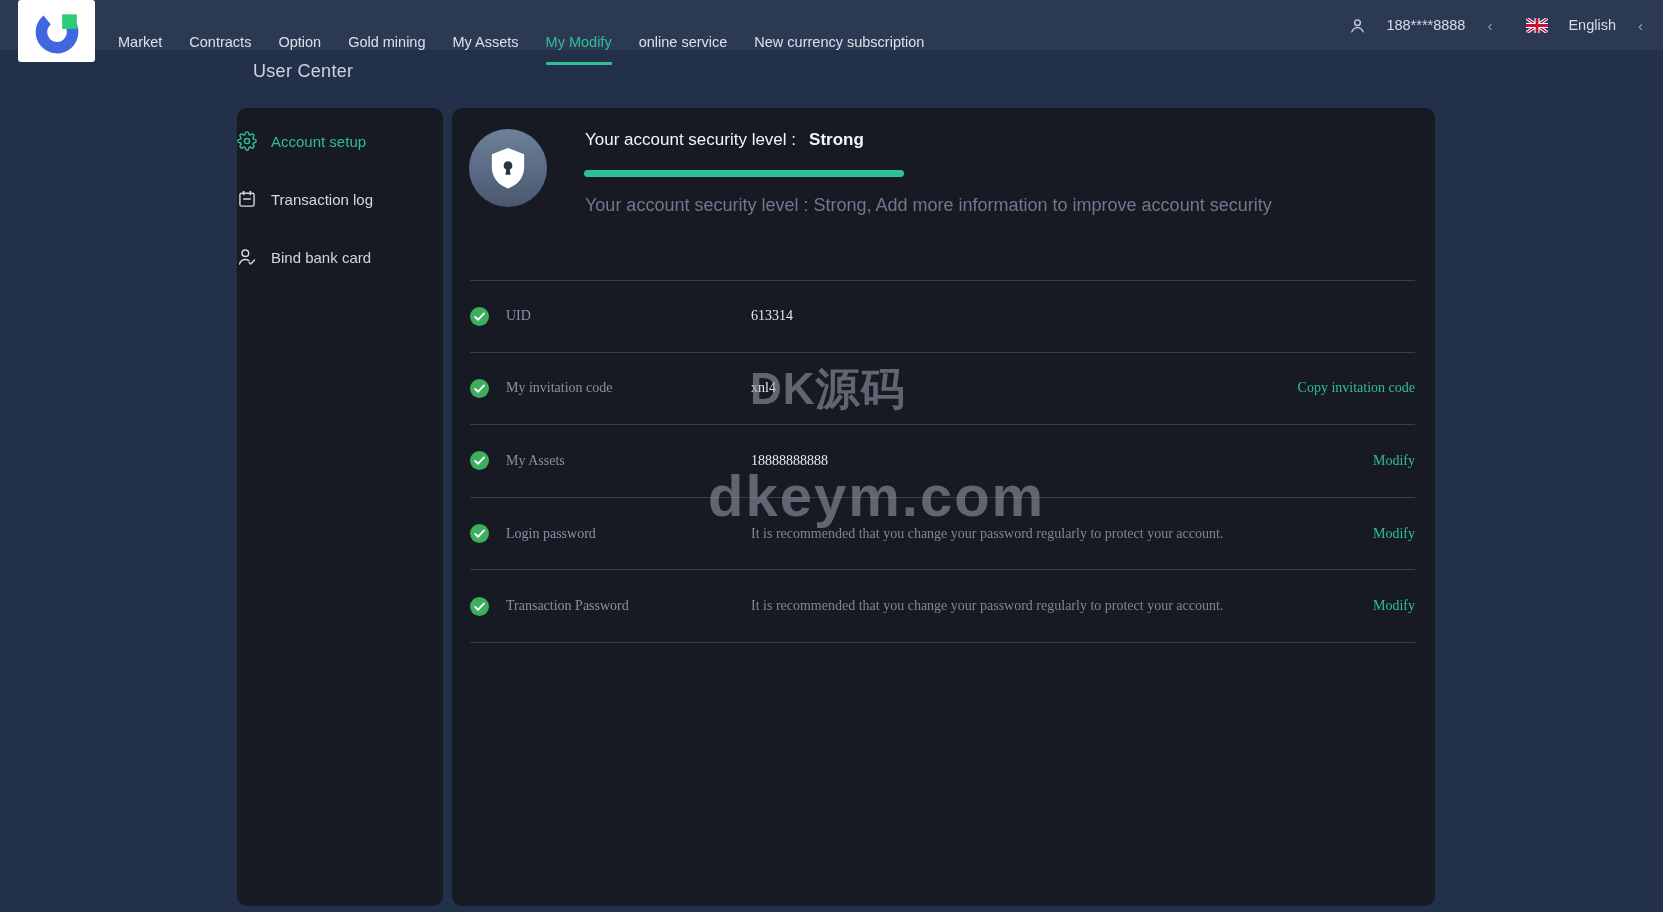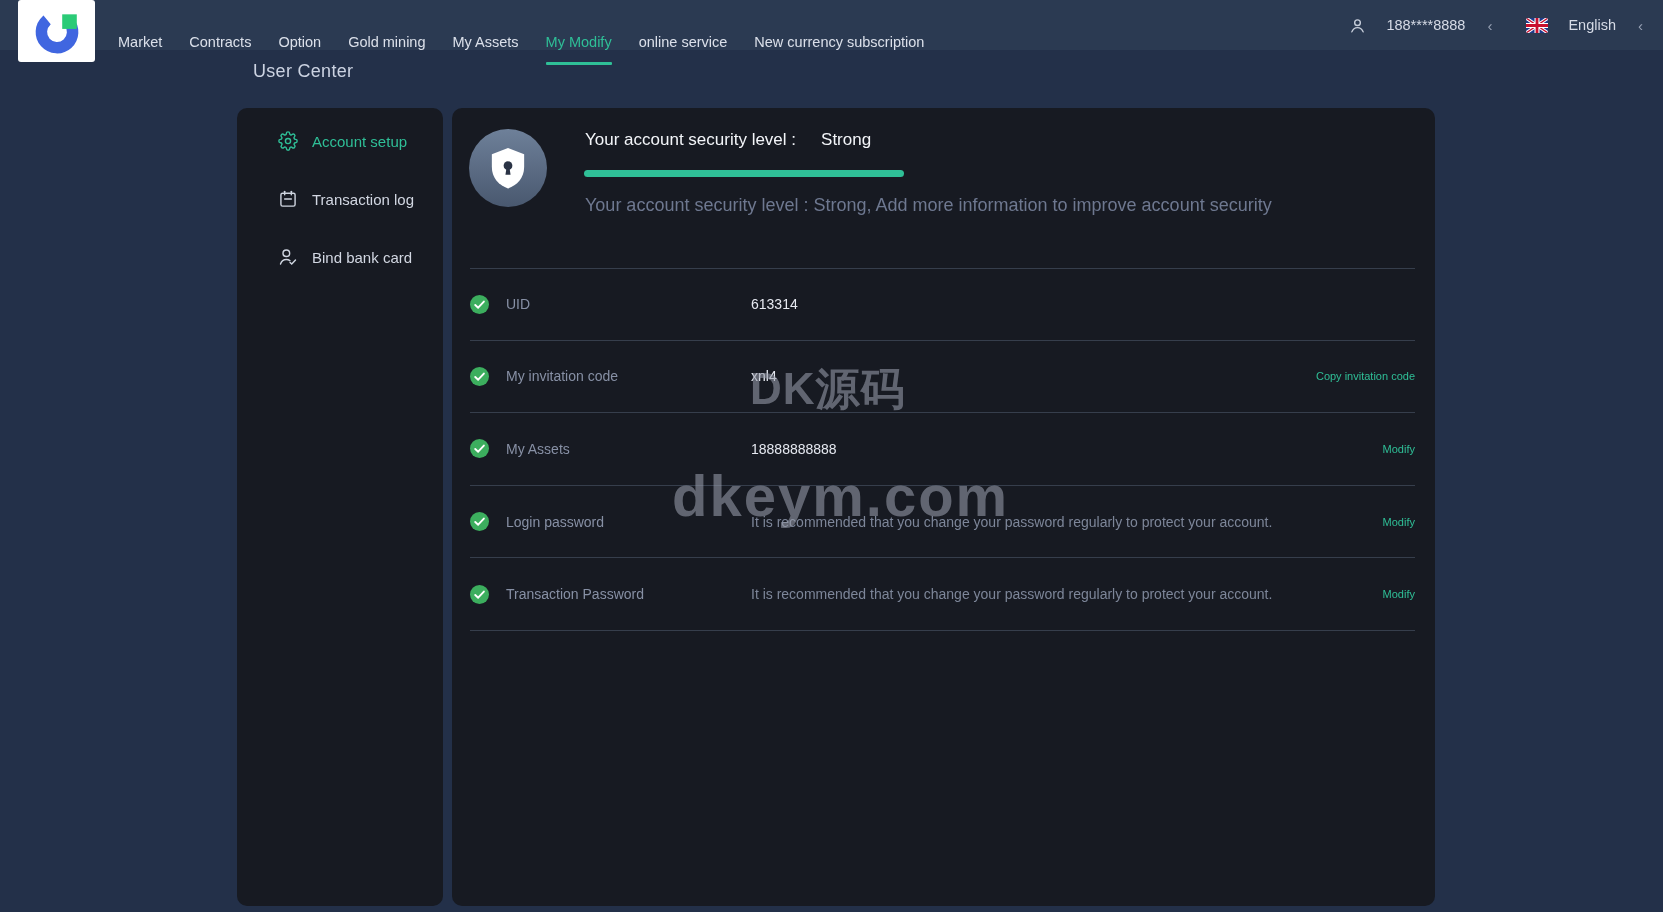--- a/index.html
+++ b/index.html
@@ -17,44 +17,44 @@
   .nav-item { position:relative; line-height:50px; font-size:14.5px; color:#dbe0ea; cursor:pointer; white-space:nowrap; }
   .nav-item.active { color:#2fbf97; }
   .nav-item.active::after { content:""; position:absolute; left:0; right:0; bottom:2px; height:3px; background:#2fbf97; border-radius:1px; }
   .nav-right { position:absolute; right:18px; top:0; height:50px; display:flex; align-items:center; gap:20px; color:#d6dbe6; font-size:14.5px; }
   .chev { color:#98a2b5; font-size:15px; margin:0 2px; }
   .flag { width:22px; height:15px; border-radius:2px; overflow:hidden; display:inline-block; margin-left:12px; }
   
   .page-title { position:absolute; left:253px; top:61px; font-size:18px; color:#ccd3e2; letter-spacing:.3px; }
   .card { position:absolute; top:108px; background:#171a22; border-radius:10px; }
   .sidebar { left:237px; width:206px; height:798px; padding-top:4px; }
-  .side-item { height:58px; display:flex; align-items:center; padding-left:41px; gap:14px; font-size:15px; color:#d2d7e2; cursor:pointer; }
+  .side-item { height:58px; display:flex; align-items:center; gap:14px; font-size:15px; color:#d2d7e2; cursor:pointer; }
   .side-item .s-ico { width:20px; height:20px; flex:0 0 auto; color:#cfd5e0; display:flex; }
   .side-item.active, .side-item.active .s-ico { color:#2fbf97; }
   .main { left:452px; width:983px; height:798px; }
   
   .shield-wrap { position:absolute; left:17px; top:21px; width:78px; height:78px; border-radius:50%;
     background:linear-gradient(180deg,#6e8099 0%,#49586f 100%); display:flex; align-items:center; justify-content:center; }
   .sec-title { position:absolute; left:133px; top:22px; font-size:17px; color:#f3f5f9; }
-  .sec-title .lvl { margin-left:25px; }
+  .sec-title .lvl { margin-left:13px;font-weight:bold; }
   .sec-bar { position:absolute; left:132px; top:62px; width:320px; height:7px; border-radius:4px; background:#2fbf97; }
   .sec-sub { position:absolute; left:133px; top:87px; font-size:18px; color:#6e7890; }
   
-  .rows { position:absolute; left:18px; top:160px; width:945px; }
+  .rows { position:absolute; left:18px; top:172px; width:945px;font-family:Liberation Serif, serif; }
   .row { height:72.6px; display:flex; align-items:center; border-bottom:1px solid rgba(125,145,175,.30); }
   .row:first-child { border-top:1px solid rgba(125,145,175,.30); }
   .check { width:19px; height:19px; flex:0 0 auto; }
   .r-label { margin-left:17px; width:245px; font-size:14px; color:#8790a5; flex:0 0 auto; }
   .r-value { font-size:14px; color:#e6e9f1; flex:1 1 auto; }
   .r-value.muted { color:#7d8699; }
-  .r-action { font-size:11px; color:#2fbf97; margin-left:14px; cursor:pointer; white-space:nowrap; }
+  .r-action { font-size:14px; color:#2fbf97; margin-left:14px; cursor:pointer; white-space:nowrap; }
   
   .wm { position:absolute; font-weight:bold; color:rgba(152,157,170,.58); z-index:20; pointer-events:none; white-space:nowrap; }
   .wm1 { left:750px; top:360px; font-size:44px; letter-spacing:1px; }
-  .wm2 { left:672px; top:462px; font-size:58px; letter-spacing:2px; }
+  .wm2 { left:708px; top:462px; font-size:58px; letter-spacing:2px; }
 </style>
 </head>
 <body>
 
 <div class="navbar">
   <div class="nav-items">
     <span class="nav-item">Market</span>
     <span class="nav-item">Contracts</span>
     <span class="nav-item">Option</span>
     <span class="nav-item">Gold mining</span>

